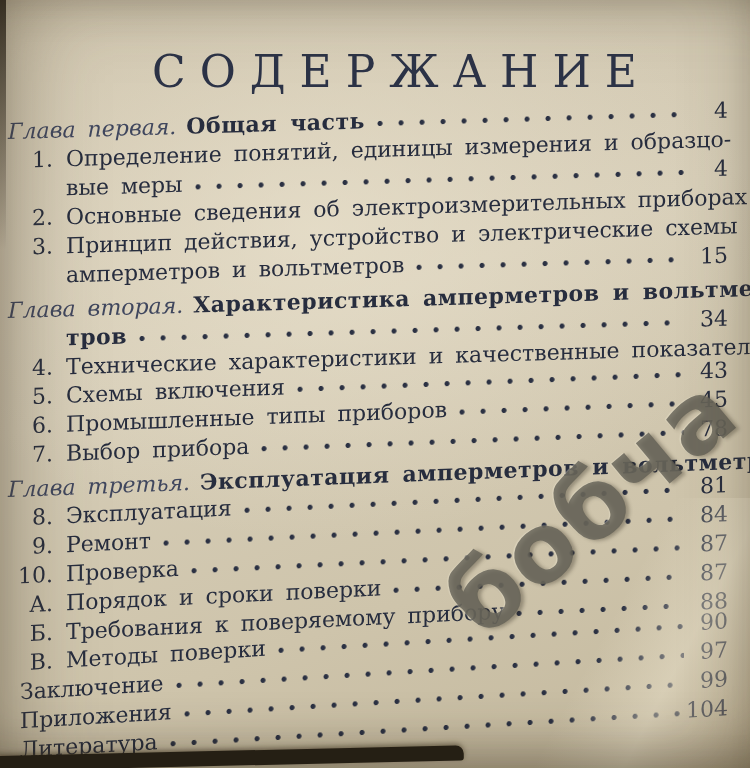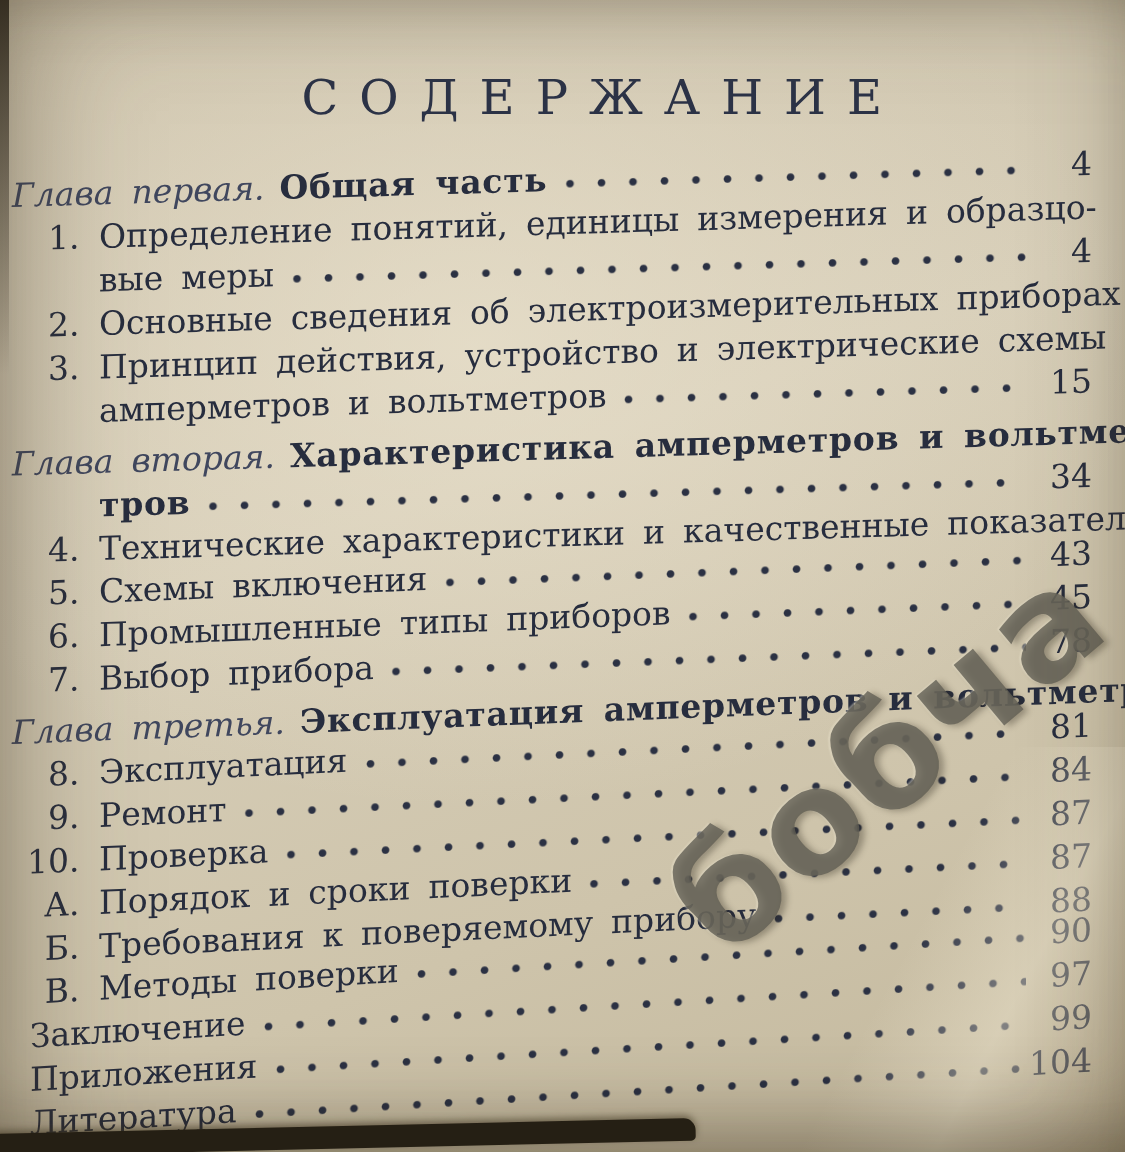--- a/index.html
+++ b/index.html
@@ -13,21 +13,21 @@
     color:#272d3e;
   }
   .vignette{position:absolute;inset:0;pointer-events:none;z-index:6;
     box-shadow:
       inset 55px 25px 90px -50px rgba(70,58,38,.50),
       inset -40px -15px 70px -40px rgba(70,58,38,.30),
       inset 0 -55px 60px -45px rgba(50,40,25,.45),
       inset 0 25px 50px -35px rgba(70,58,38,.30);}
   .title{
     margin:0;position:absolute;top:46px;left:0;right:0;
-    text-align:center;font-size:32px;font-weight:500;
+    text-align:center;font-size:44px;font-weight:500;
     letter-spacing:14px;text-indent:14px;color:#2c3347;padding-left:39px;}
   .toc{
     position:absolute;left:8px;right:8px;top:112px;
     transform:skewY(-1.7deg);transform-origin:0 0;
     font-size:22px;line-height:29px;word-spacing:5px;}
   .row{display:flex;align-items:baseline;height:29px;}
   .row.chapter{margin-top:5px;}
   .row:nth-child(n+10){transform:skewY(-0.5deg);transform-origin:0 50%;}
   .row:nth-child(n+14){transform:skewY(-1.0deg);transform-origin:0 50%;}
   .row:nth-child(n+19){transform:skewY(-1.7deg);transform-origin:0 50%;}

